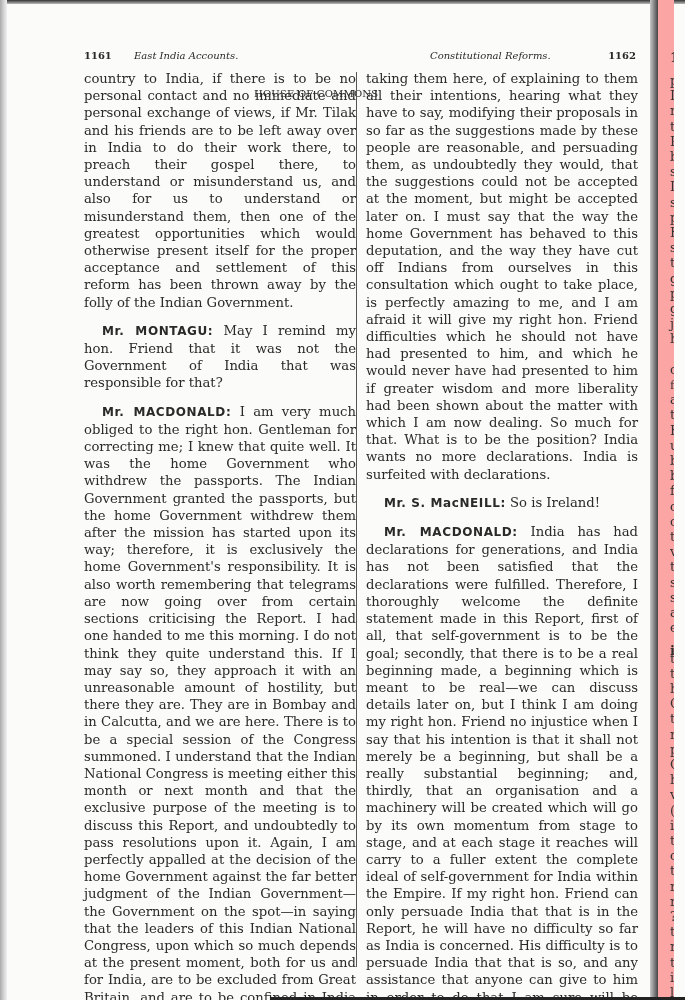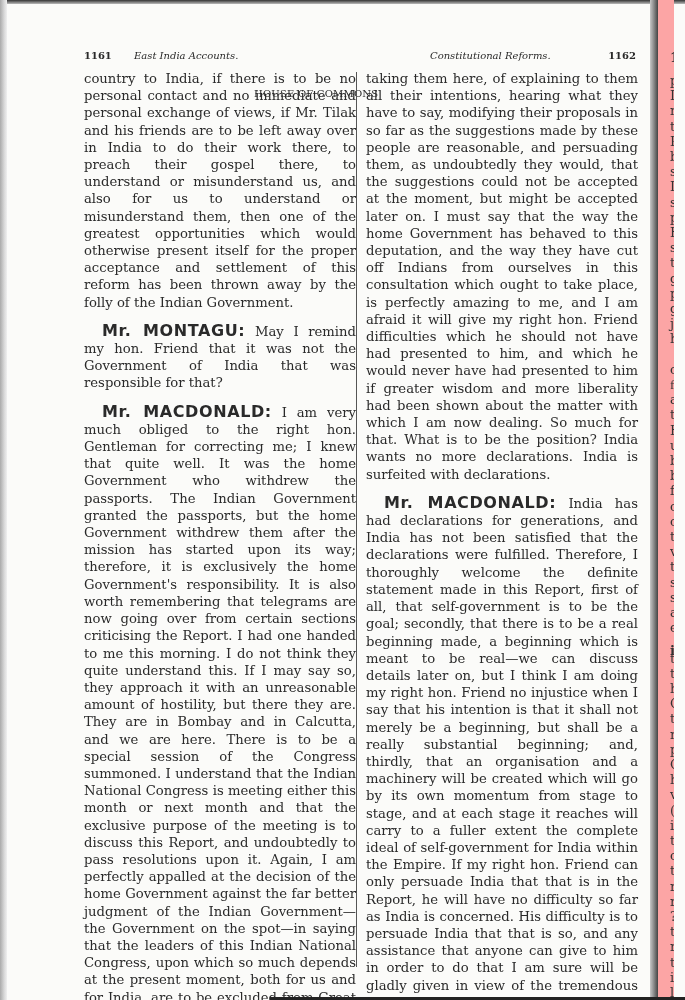--- a/index.html
+++ b/index.html
@@ -25,21 +25,21 @@
   .h-right { left:346px; font-style:italic; }
   .h-num-r { right:0; font-weight:bold; }
 
   .col { position:absolute; top:70px; width:272px; font-size:13.2px; line-height:17.2px; text-align:justify; }
   .col-left { left:84px; }
   .col-right { left:366px; }
   .rule { position:absolute; left:356px; top:72px; width:1px; height:895px; background:#555; }
   p { margin:0; }
   .para { text-indent:0; }
   .speech { margin-top:11px; text-indent:18px; }
-  .spk { font-family:"DejaVu Sans", "Liberation Sans", sans-serif; font-weight:bold; font-size:16px; letter-spacing:0.6px; }
+  .spk { font-family:"DejaVu Sans", "Liberation Sans", sans-serif; font-weight:bold; font-size:12px; letter-spacing:0.6px; }
   .bracket { padding-left:18px; }
 </style>
 </head>
 <body>
 
 <div class="top-shadow"></div>
 <div class="left-edge"></div>
 
 <div class="header">
   <span class="h-num-l">1161</span>
@@ -58,20 +58,24 @@
   <p class="speech">
     <span class="spk">Mr. MACDONALD:</span>
     <span>I am very much obliged to the right hon. Gentleman for correcting me; I knew that quite well. It was the home Government who withdrew the passports. The Indian Government granted the passports, but the home Government withdrew them after the mission has started upon its way; therefore, it is exclusively the home Government's responsibility. It is also worth remembering that telegrams are now going over from certain sections criticising the Report. I had one handed to me this morning. I do not think they quite understand this. If I may say so, they approach it with an unreasonable amount of hostility, but there they are. They are in Bombay and in Calcutta, and we are here. There is to be a special session of the Congress summoned. I understand that the Indian National Congress is meeting either this month or next month and that the exclusive purpose of the meeting is to discuss this Report, and undoubtedly to pass resolutions upon it. Again, I am perfectly appalled at the decision of the home Government against the far better judgment of the Indian Government—the Government on the spot—in saying that the leaders of this Indian National Congress, upon which so much depends at the present moment, both for us and for India, are to be excluded from Great Britain, and are to be confined in India to understand or misunderstand the Report, and that, above all, at a time when a wise statesman would take these people into his counsel, when, instead of inviting them, first of all, to discuss this as hostile persons who are not allowed to come to this country, they have an opportunity of</span>
   </p>
 </div>
 
 <div class="rule"></div>
 
 <div class="col col-right">
   <p class="para">taking them here, of explaining to them all their intentions, hearing what they have to say, modifying their proposals in so far as the suggestions made by these people are reasonable, and persuading them, as undoubtedly they would, that the suggestions could not be accepted at the moment, but might be accepted later on. I must say that the way the home Government has behaved to this deputation, and the way they have cut off Indians from ourselves in this consultation which ought to take place, is perfectly amazing to me, and I am afraid it will give my right hon. Friend difficulties which he should not have had presented to him, and which he would never have had presented to him if greater wisdom and more liberality had been shown about the matter with which I am now dealing. So much for that. What is to be the position? India wants no more declarations. India is surfeited with declarations.</p>
+  <p class="speech">
+    <span class="spk">Mr. S. MacNEILL:</span>
+    <span>So is Ireland!</span>
+  </p>
   <p class="speech">
     <span class="spk">Mr. MACDONALD:</span>
     <span>India has had declarations for generations, and India has not been satisfied that the declarations were fulfilled. Therefore, I thoroughly welcome the definite statement made in this Report, first of all, that self-government is to be the goal; secondly, that there is to be a real beginning made, a beginning which is meant to be real—we can discuss details later on, but I think I am doing my right hon. Friend no injustice when I say that his intention is that it shall not merely be a beginning, but shall be a really substantial beginning; and, thirdly, that an organisation and a machinery will be created which will go by its own momentum from stage to stage, and at each stage it reaches will carry to a fuller extent the complete ideal of self-government for India within the Empire. If my right hon. Friend can only persuade India that that is in the Report, he will have no difficulty so far as India is concerned. His difficulty is to persuade India that that is so, and any assistance that anyone can give to him in order to do that I am sure will be gladly given in view of the tremendous issues which the Report raises and the difficulties with which he will be faced. I want to make one suggestion to him on this point. It is necessary, if this momentum is to go from stage to stage, each stage being wider than the</span>
   </p>
 </div>
 
 <div class="gutter"></div>
 <div class="next-page">
   <span class="num">11</span>
   <div id="frags">

